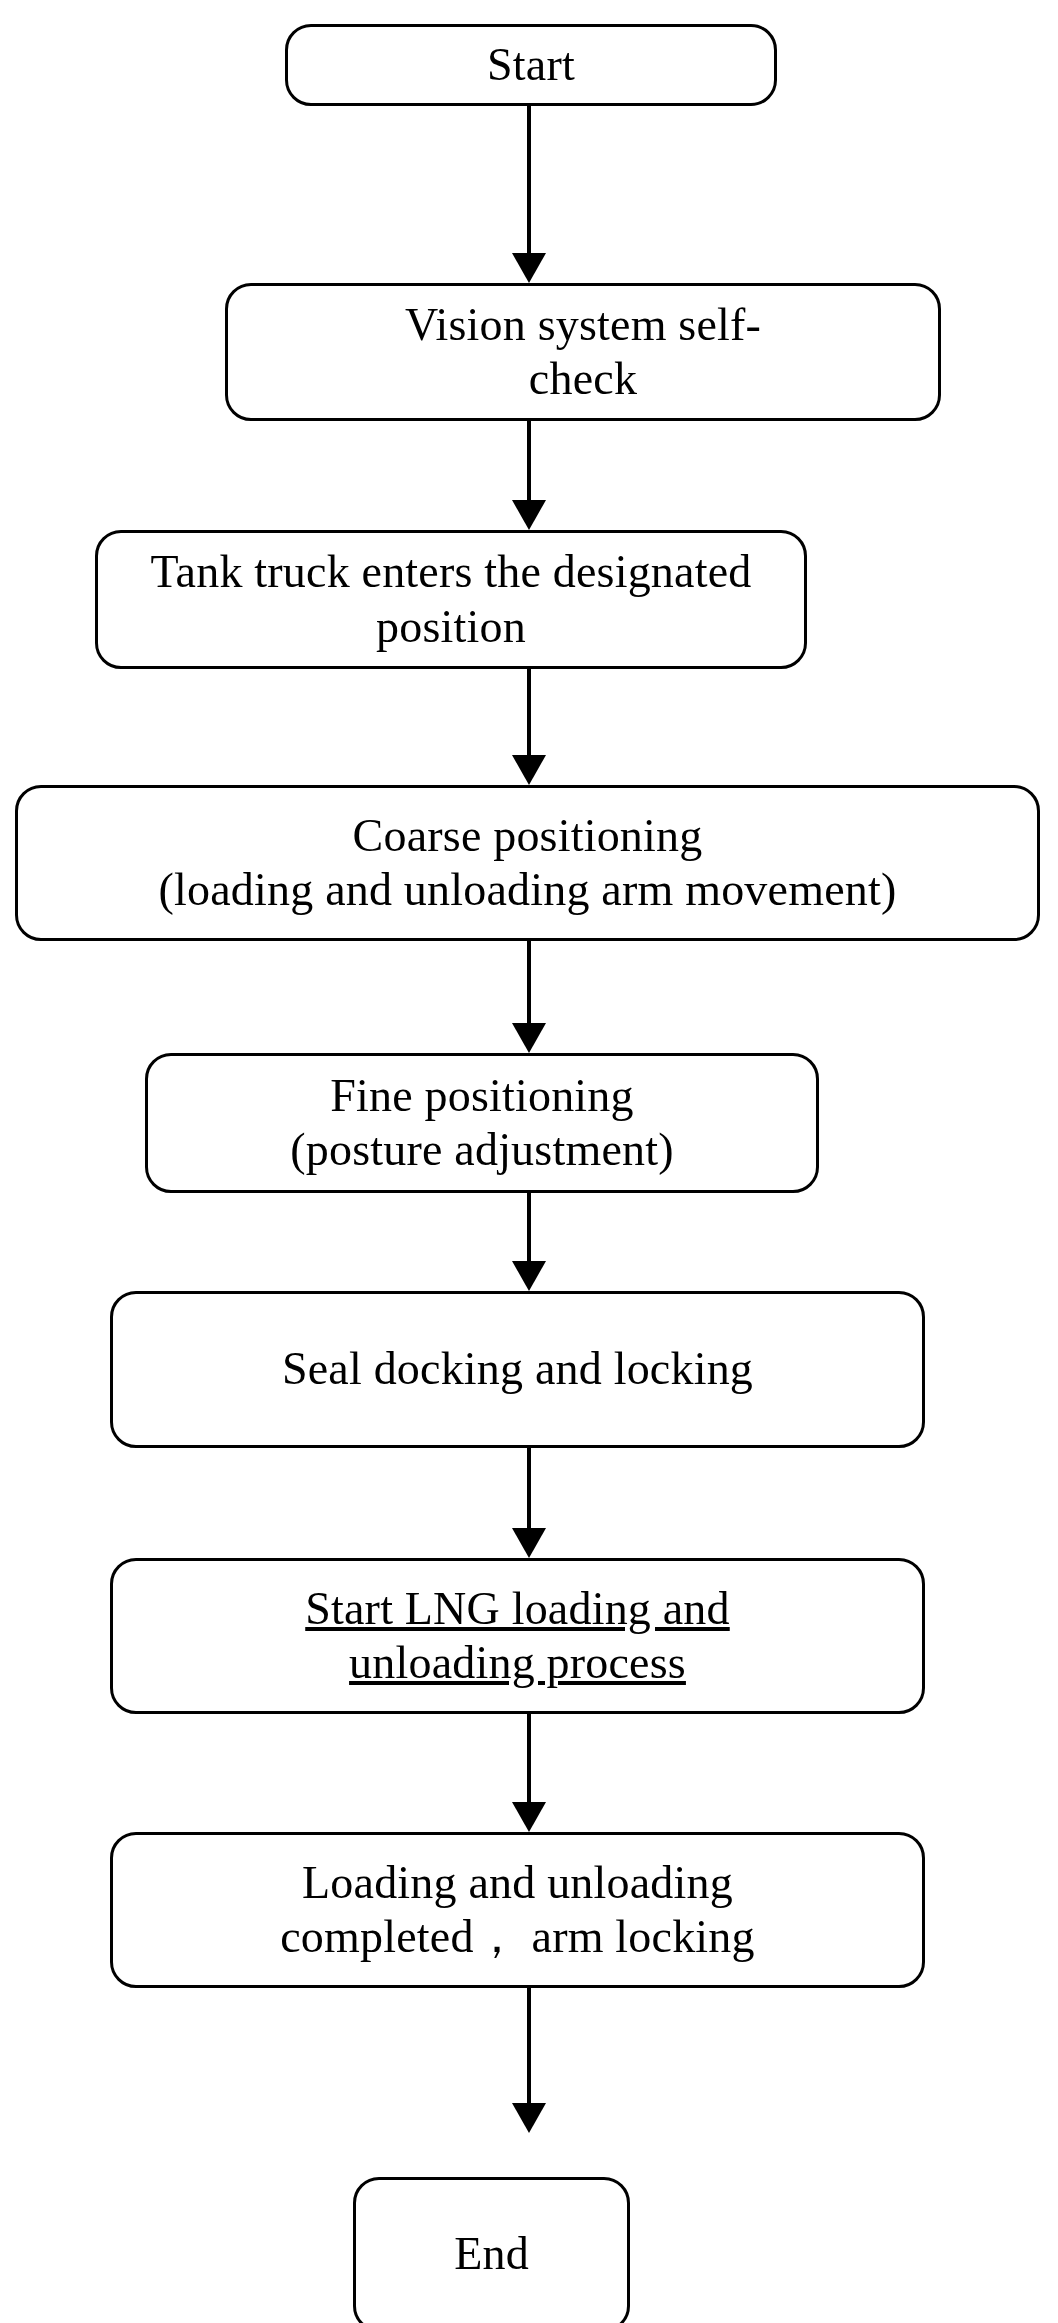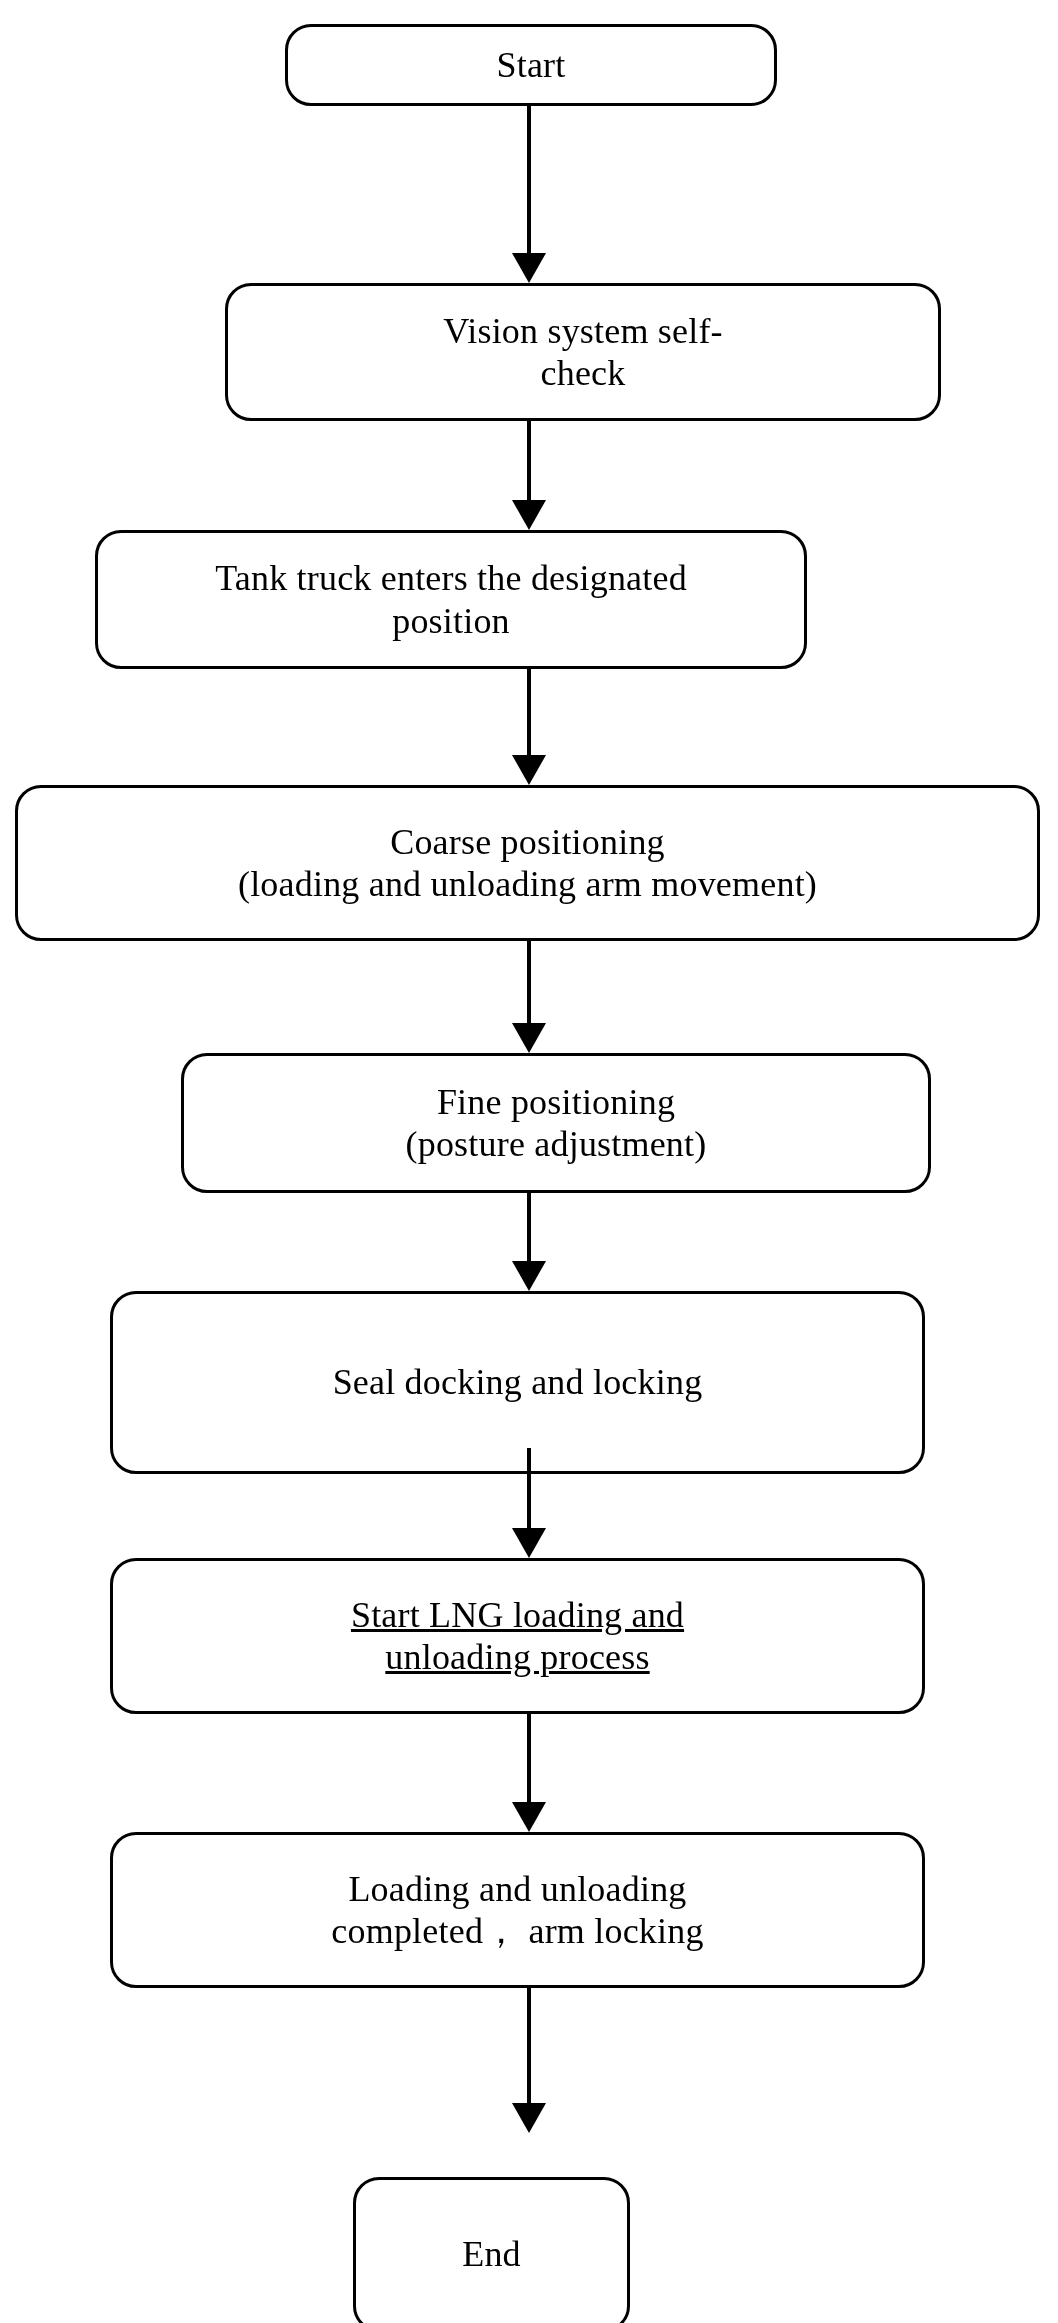--- a/index.html
+++ b/index.html
@@ -27,32 +27,32 @@
     display: flex;
     align-items: center;
     justify-content: center;
     text-align: center;
   }
   .node .label {
     display: block;
     width: 100%;
     padding: 0 8px;
     box-sizing: border-box;
-    font-size: 36px;
+    font-size: 46px;
     line-height: 1.18;
     letter-spacing: 0.2px;
     white-space: pre-line;
   }
   
   #n-start      { left: 285px; top: 24px;   width: 492px;  height: 82px;  }
   #n-vision     { left: 225px; top: 283px;  width: 716px;  height: 138px; }
   #n-tank       { left: 95px;  top: 530px;  width: 712px;  height: 139px; }
   #n-coarse     { left: 15px;  top: 785px;  width: 1025px; height: 156px; }
-  #n-fine       { left: 145px; top: 1053px; width: 750px;  height: 140px; margin-left: 36px; }
-  #n-seal       { left: 110px; top: 1291px; width: 815px;  height: 183px; }
+  #n-fine       { left: 145px; top: 1053px; width: 674px;  height: 140px; }
+  #n-seal       { left: 110px; top: 1291px; width: 815px;  height: 157px; }
   #n-lng        { left: 110px; top: 1558px; width: 815px;  height: 156px; text-decoration: underline; }
   #n-complete   { left: 110px; top: 1832px; width: 815px;  height: 156px; }
   #n-end        { left: 353px; top: 2133px; width: 277px;  height: 155px; margin-top: 44px; }
 
   
   .connector {
     position: absolute;
     left: 529px;
     width: 0;
   }

